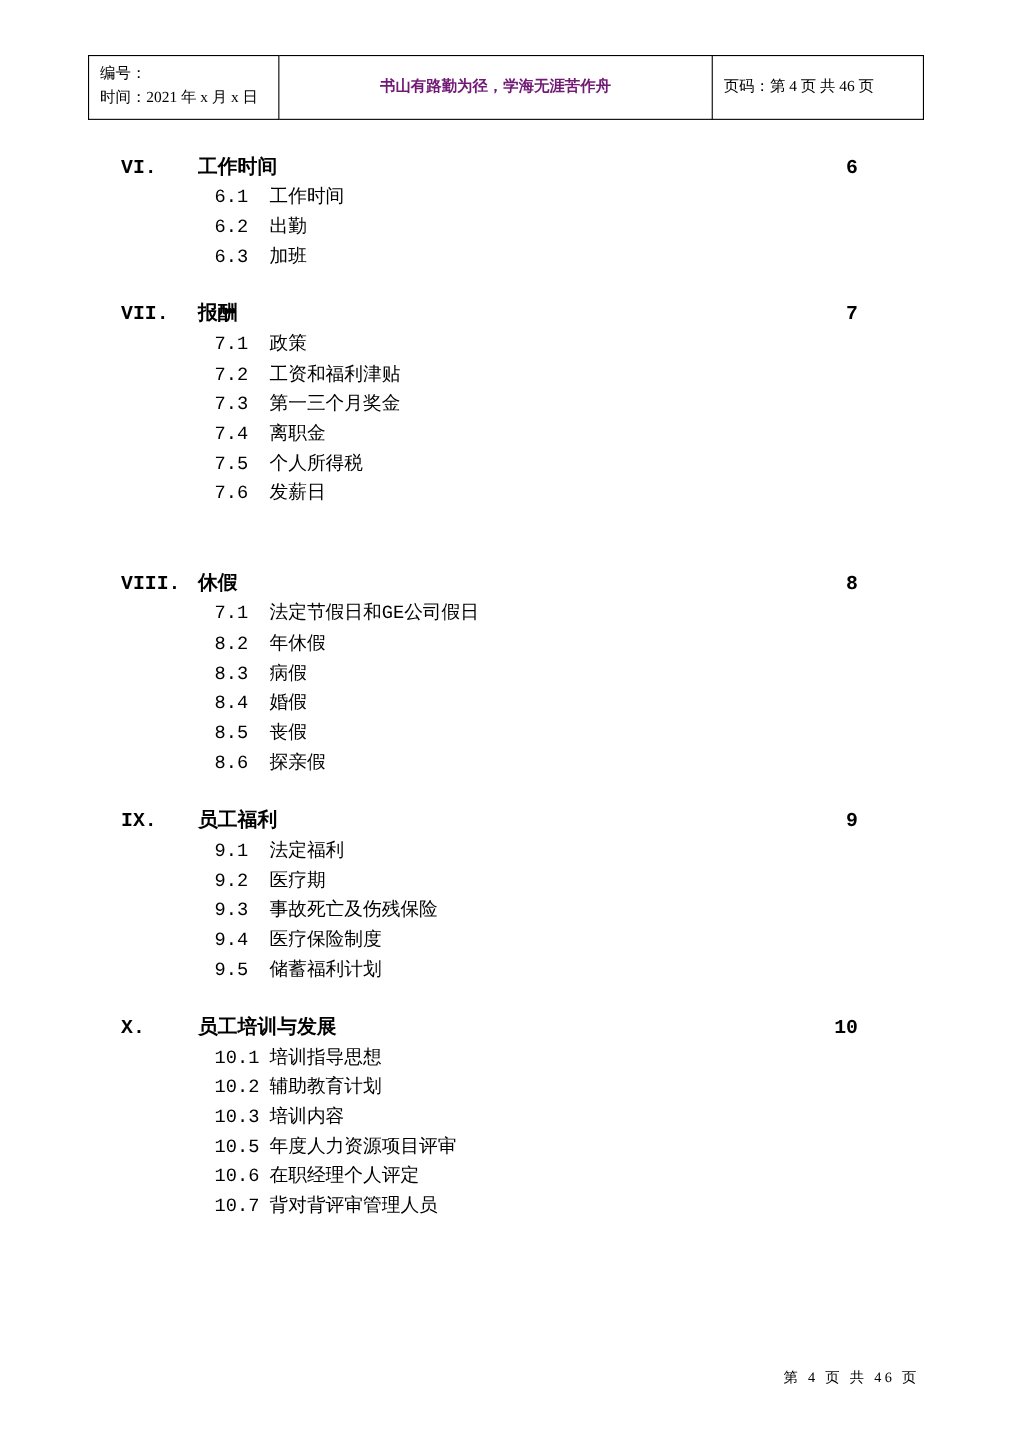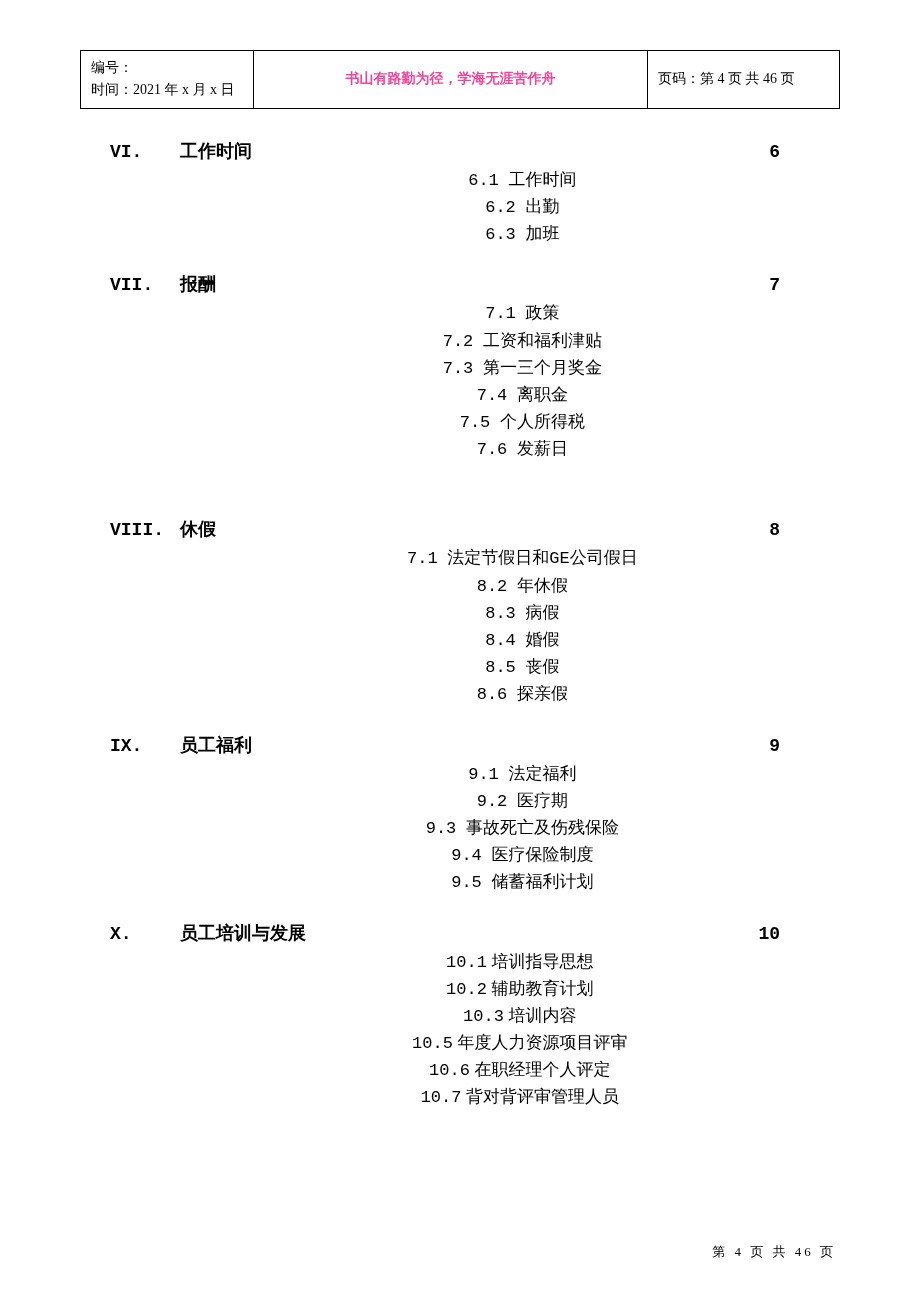--- a/index.html
+++ b/index.html
@@ -27,21 +27,21 @@
       font-size: 14px;
       vertical-align: middle;
     }
     .header-left {
       width: 180px;
       line-height: 1.6;
     }
     .header-center {
       width: 413px;
       text-align: center;
-      color: #ec4899;
+      color: #701a75;
       font-size: 20px;
       font-weight: bold;
       font-family: "SimSun", "宋体", serif;
     }
     .header-right {
       width: 200px;
       font-size: 14px;
       margin-top: 32px;
     }
     .content {
@@ -77,21 +77,20 @@
       font-weight: bold;
       margin-right: 60px;
     }
     .subitems {
       padding-left: 85px;
     }
     .subitem {
       font-size: 17px;
       line-height: 1.6;
       font-family: "Courier New", "SimSun", monospace;
-      text-align: center;
     }
     .subitem-num {
       font-family: "Courier New", monospace;
       display: inline-block;
       min-width: 50px;
     }
     .footer-page {
       position: absolute;
       bottom: 40px;
       right: 84px;

